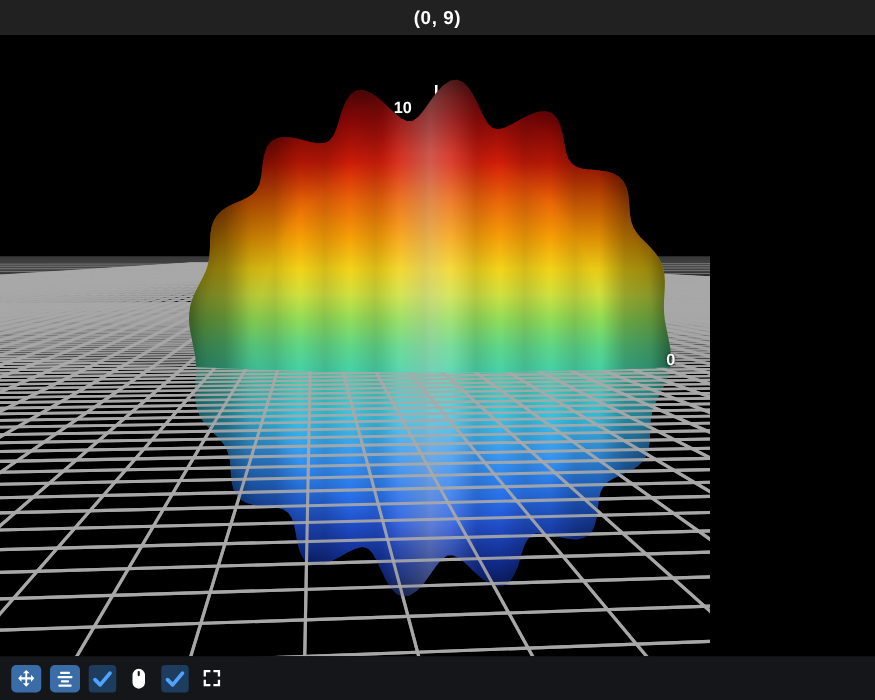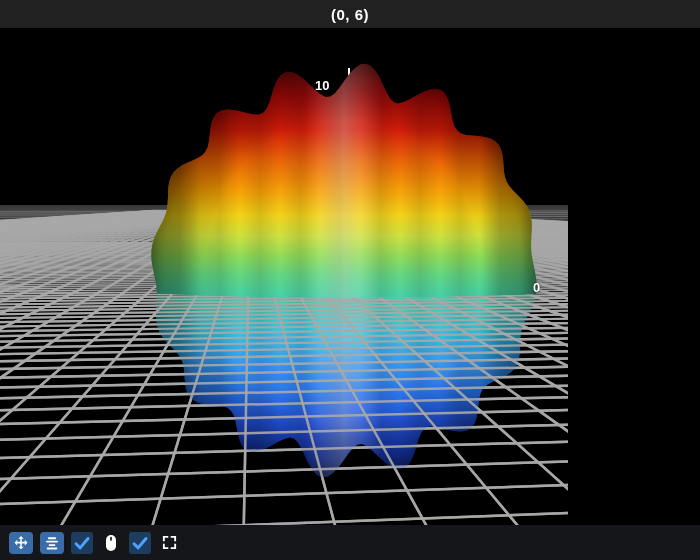--- a/index.html
+++ b/index.html
@@ -34,21 +34,21 @@
     display:flex;align-items:center;justify-content:center;flex:0 0 auto;}
   .cb svg{display:none;}
   .cb[data-checked="true"] svg{display:block;}
   .plainicon{width:22px;height:22px;display:flex;align-items:center;
     justify-content:center;flex:0 0 auto;}
 </style>
 </head>
 <body style="--tb-bg: #14161a; --btn: #3a6da8; --cbx: #1d3c5e;">
 
 <div class="titlebar">
-  <span>(0, 6)</span>
+  <span>(0, 9)</span>
 </div>
 
 <div class="scene">
   <svg id="grid-far" class="layer z1" viewBox="0 0 700 497">
       <defs>
         <linearGradient id="hbgrid-far" x1="0" y1="0" x2="0" y2="1">
           <stop offset="0" stop-color="#8a8a8a" stop-opacity="0.4"></stop>
           <stop offset="0.45" stop-color="#8a8a8a" stop-opacity="0.52"></stop>
           <stop offset="1" stop-color="#8a8a8a" stop-opacity="0.12"></stop>
         </linearGradient>

